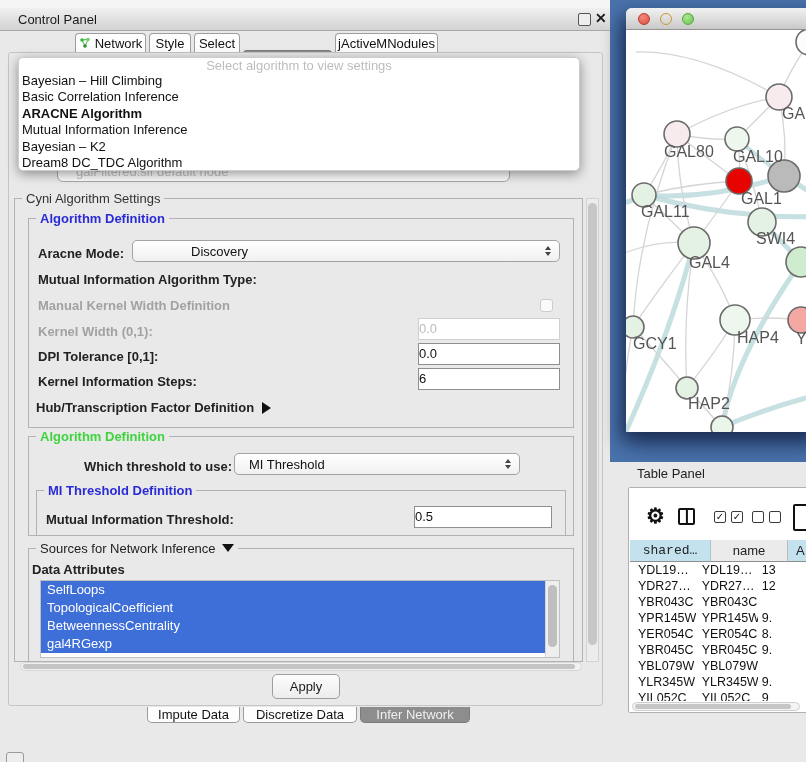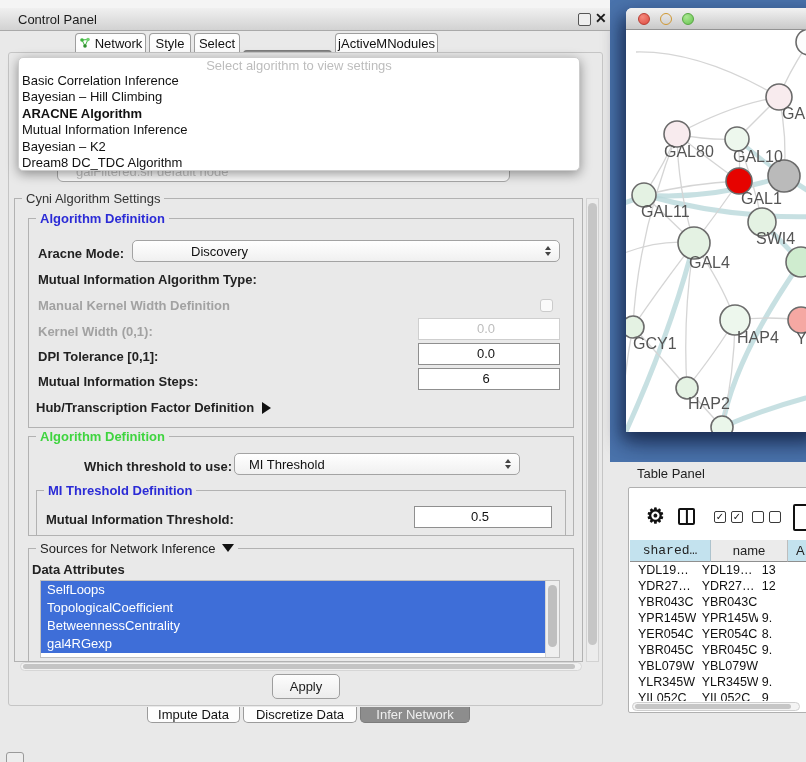--- a/index.html
+++ b/index.html
@@ -40,21 +40,21 @@
   .green{color:#3fd43f;font-weight:bold;}
   .lbl{font-weight:bold;color:#222;font-size:13px;white-space:nowrap;}
   .lbl.dis{color:#a2a2a2;}
   .combo{border:1px solid #a3a3a3;border-radius:5px;background:linear-gradient(#ffffff,#f0f0f0);
          height:22px;box-sizing:border-box;display:flex;align-items:center;}
   .combo .val{padding-left:14px;font-size:13px;color:#111;flex:1;}
   .stepper{width:18px;display:flex;flex-direction:column;align-items:center;gap:2px;margin-right:2px;}
   .tri-up{width:0;height:0;border-left:3.5px solid transparent;border-right:3.5px solid transparent;border-bottom:4.5px solid #444;}
   .tri-dn{width:0;height:0;border-left:3.5px solid transparent;border-right:3.5px solid transparent;border-top:4.5px solid #444;}
   .fld{border:1px solid #8f8f8f;background:#fff;height:22px;box-sizing:border-box;
-       text-align:center;padding-right:6px;line-height:20px;font-size:13px;color:#111;}
+       text-align:left;padding-right:6px;line-height:20px;font-size:13px;color:#111;}
   .fld.dis{border-color:#cfcfcf;color:#bdbdbd;}
   .chk{width:13px;height:13px;border:1.5px solid #cbcbcb;border-radius:3px;background:#fafafa;box-sizing:border-box;}
   .arrow-r{display:inline-block;width:0;height:0;border-top:6px solid transparent;border-bottom:6px solid transparent;
            border-left:9px solid #111;margin-left:8px;vertical-align:-2px;}
   .arrow-d{display:inline-block;width:0;height:0;border-left:6px solid transparent;border-right:6px solid transparent;
            border-top:8px solid #111;margin-left:6px;vertical-align:1px;}
   .vsb{left:586px;top:198px;width:13px;height:464px;background:#ececec;border:1px solid #d2d2d2;box-sizing:border-box;}
   .vsb .th{position:absolute;left:1px;top:4px;width:9px;height:442px;background:#c6c6c6;border-radius:5px;}
   .listbox{left:40px;top:580px;width:520px;height:78px;background:#fff;border:1px solid #c0c0c0;box-sizing:border-box;overflow:hidden;}
   .attr-item{height:18px;line-height:18px;padding-left:6px;background:#3e6ed8;color:#fff;font-size:13px;
@@ -273,22 +273,22 @@
       <span>jActiveMNodules</span>
     </div>
 
   <div class="abs panel"></div>
 
   <div class="abs combo-back">galFiltered.sif default node</div>
 
   <div class="abs popup">
     <div class="ph">Select algorithm to view settings</div>
     <div id="popup-items">
+        <div class="popup-item">Bayesian – Hill Climbing</div>
         <div class="popup-item">Basic Correlation Inference</div>
-        <div class="popup-item">Bayesian – Hill Climbing</div>
         <div class="popup-item bold">ARACNE Algorithm</div>
         <div class="popup-item">Mutual Information Inference</div>
         <div class="popup-item">Bayesian – K2</div>
         <div class="popup-item">Dream8 DC_TDC Algorithm</div>
       </div>
   </div>
 
   <div class="abs grp" style="left:14px;top:198px;width:569px;height:464px;"></div>
   <span class="abs grp-lb" style="left:22px;top:191px;color:#333;">Cyni Algorithm Settings</span>
   <div class="abs vsb">
@@ -311,21 +311,21 @@
 
   <span class="abs lbl dis" style="left:38px;top:298px;">Manual Kernel Width Definition</span>
   <div class="abs chk" style="left:540px;top:299px;"></div>
 
   <span class="abs lbl dis" style="left:38px;top:324px;">Kernel Width (0,1):</span>
   <div class="abs fld dis" style="left:418px;top:318px;width:142px;">0.0</div>
 
   <span class="abs lbl" style="left:38px;top:349px;">DPI Tolerance [0,1]:</span>
   <div class="abs fld" style="left:418px;top:343px;width:142px;">0.0</div>
 
-  <span class="abs lbl" style="left:38px;top:374px;">Mutual Information Steps:</span>
+  <span class="abs lbl" style="left:38px;top:374px;">Kernel Information Steps:</span>
   <div class="abs fld" style="left:418px;top:368px;width:142px;">6</div>
 
   <div class="abs" style="left:36px;top:400px;">
     <span class="lbl">Hub/Transcription Factor Definition</span><span class="arrow-r"></span>
   </div>
 
   <div class="abs grp" style="left:28px;top:436px;width:546px;height:100px;"></div>
   <span class="abs grp-lb green" style="left:36px;top:429px;">Algorithm Definition</span>
 
   <span class="abs lbl" style="left:84px;top:459px;">Which threshold to use:</span>

